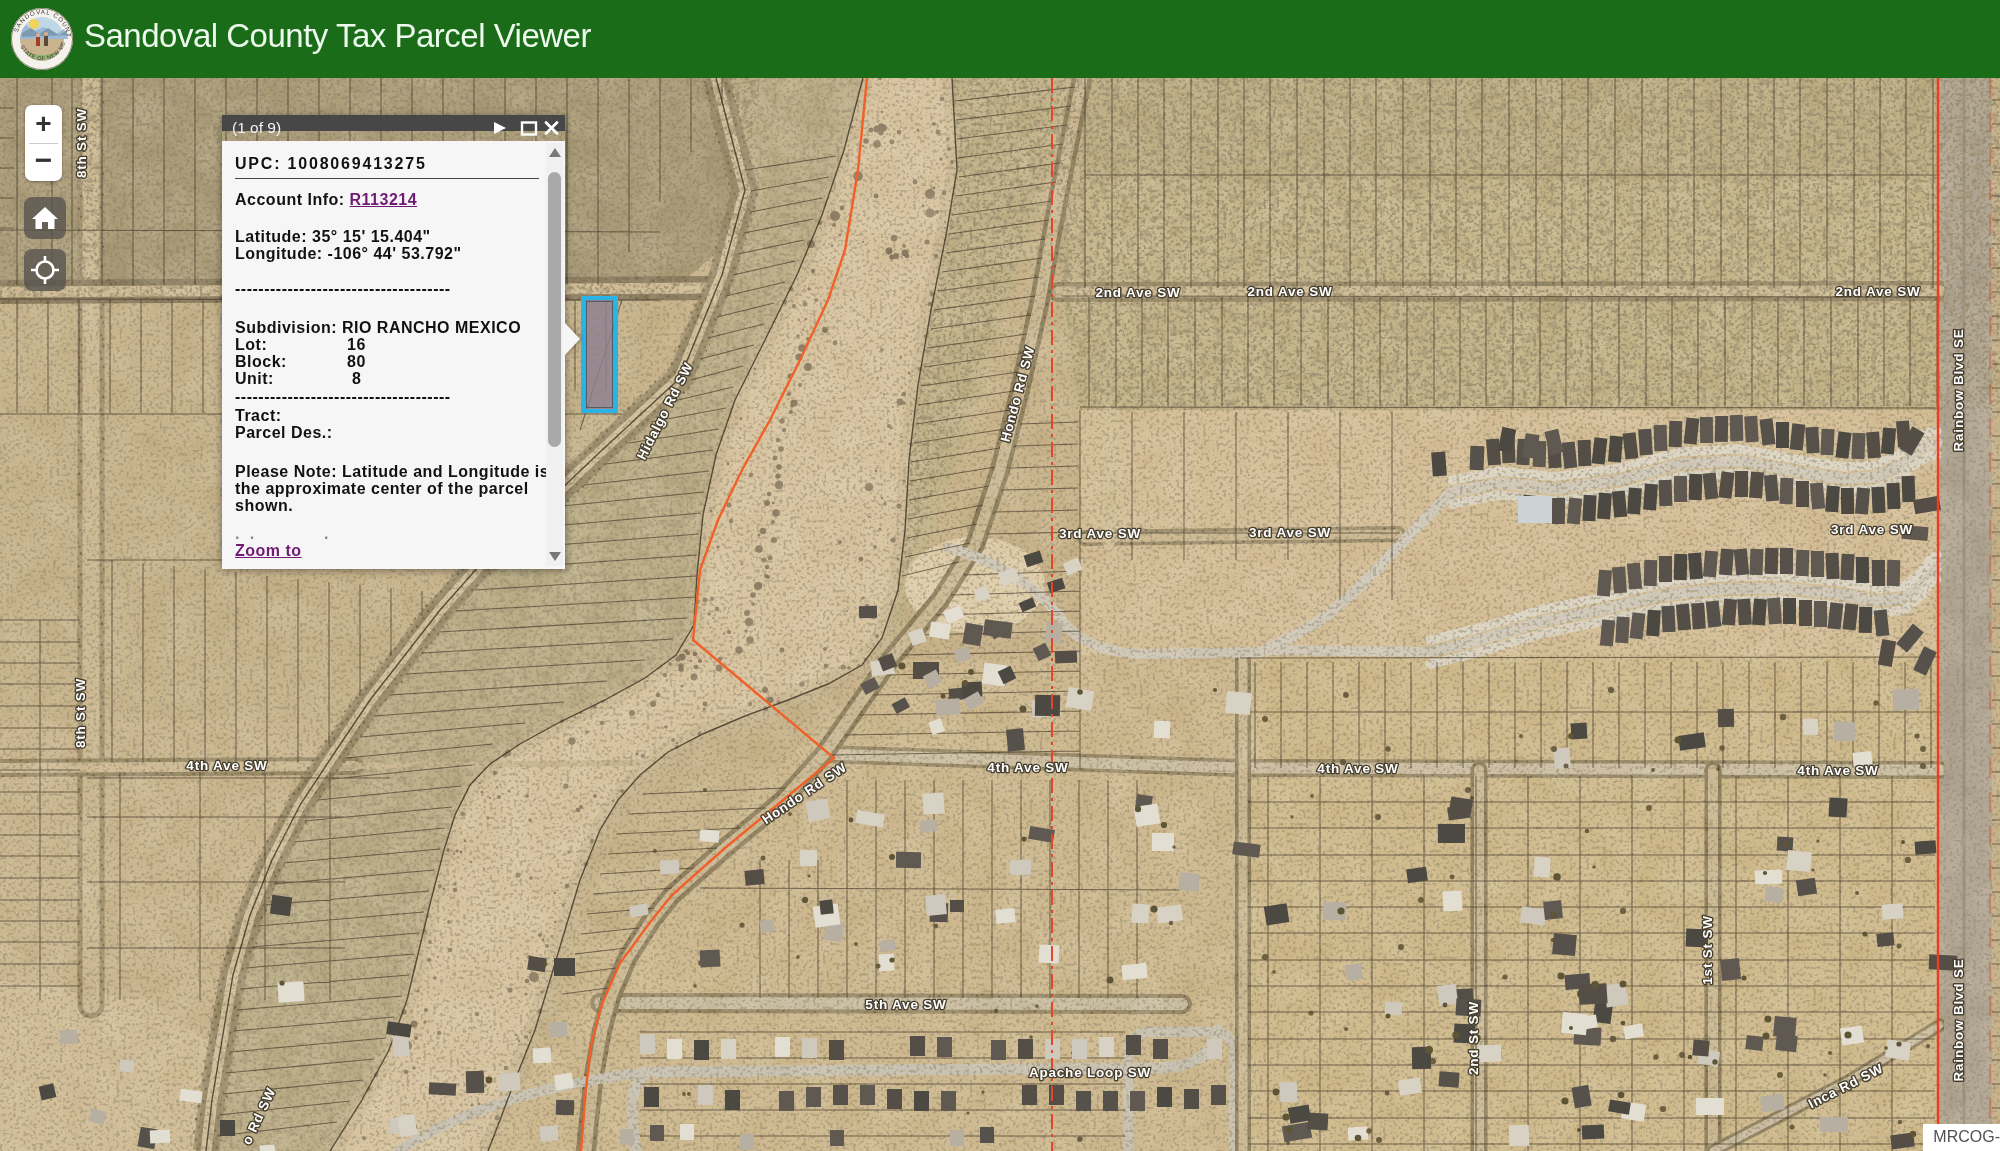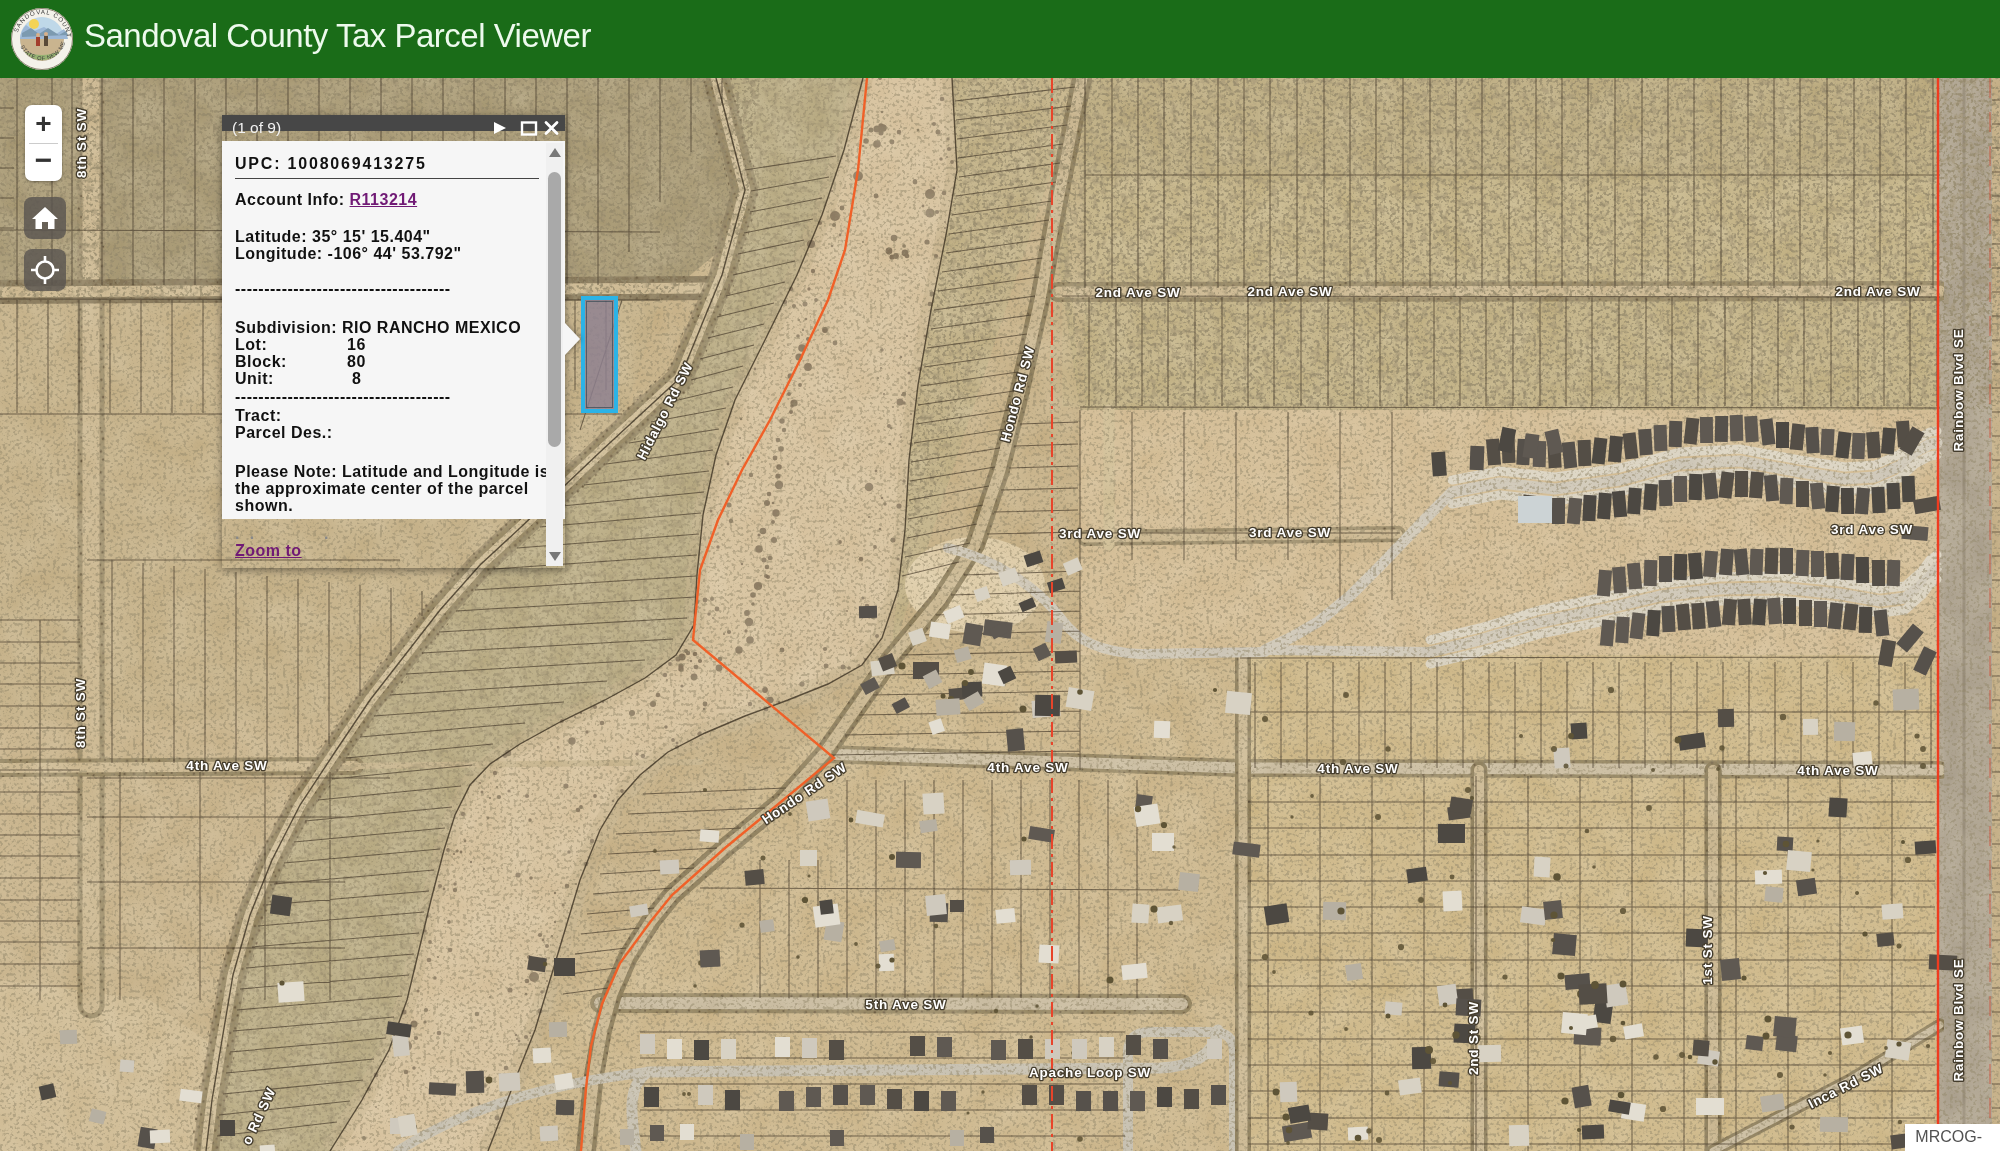--- a/index.html
+++ b/index.html
@@ -16,34 +16,34 @@
 #zoomctl { position:absolute; left:25px; top:105px; width:37px; height:76px; background:#fff; border-radius:7px; z-index:15; box-shadow:0 1px 3px rgba(0,0,0,.35); }
 #zoomctl .zi { position:absolute; left:0; width:37px; height:38px; color:#333; font-size:28px; text-align:center; line-height:37px; font-weight:700; }
 #zoomctl .sep { position:absolute; top:38px; left:4px; width:29px; height:1px; background:#ccc; }
 #homebtn, #locbtn { position:absolute; left:24px; width:42px; height:42px; background:rgba(90,86,80,.82); border-radius:8px; z-index:15; }
 #homebtn { top:197px; }
 #locbtn { top:249px; }
 
 
 #popup { position:absolute; left:222px; top:115px; width:343px; height:453px; z-index:18; box-shadow:0 2px 8px rgba(0,0,0,.45); }
 #ptitle { position:absolute; left:0; top:0; width:343px; height:16px; background:#474747; color:#f2f2f2; font-size:15.5px; line-height:26px; padding-left:10px; }
-#pbody { position:absolute; left:0; top:26px; width:343px; height:378px; background:#f6f6f6; color:#1a1a1a; }
+#pbody { position:absolute; left:0; top:26px; width:343px; height:428px; background:#f6f6f6; color:#1a1a1a; }
 #pbody .ln { position:absolute; left:13px; font-weight:bold; font-size:16px; letter-spacing:0.5px; white-space:pre; color:#111; }
 #pbody .nb { font-weight:bold; }
 #pbody a { color:#701a75; text-decoration:underline; }
 #phr { position:absolute; left:13px; top:37px; width:304px; border-top:1.5px solid #444; }
 #pptr { position:absolute; left:343px; top:208px; width:0; height:0; border-top:16px solid transparent; border-bottom:16px solid transparent; border-left:15px solid #f6f6f6; filter:drop-shadow(2px 0 2px rgba(0,0,0,.25)); }
 #psb { position:absolute; right:2px; top:2px; width:17px; height:423px; background:#f0f0f0; }
 #psb .thumb { position:absolute; left:2px; top:29px; width:13px; height:275px; background:#a9a9a9; border-radius:7px; }
 #psb .up { position:absolute; left:3px; top:5px; width:0; height:0; border-left:6px solid transparent; border-right:6px solid transparent; border-bottom:9px solid #787878; }
 #psb .dn { position:absolute; left:3px; bottom:5px; width:0; height:0; border-left:6px solid transparent; border-right:6px solid transparent; border-top:9px solid #787878; }
 #ptools { position:absolute; right:4px; top:0; height:26px; color:#fff; }
 
 
-#attr { position:absolute; right:0px; bottom:0px; background:#fff; color:#515151; font-size:16px; padding:4px 18px 5px 10px; z-index:12;margin-left:12px; }
+#attr { position:absolute; right:0px; bottom:0px; background:#fff; color:#515151; font-size:16px; padding:4px 0 5px 10px; z-index:12;margin-left:12px; }
 </style>
 </head>
 <body>
 <div id="stage">
 <svg id="map" xmlns="http://www.w3.org/2000/svg" width="2000" height="1151" viewBox="0 0 2000 1151">
 <defs>
 <pattern id="veg" width="17" height="13" patternUnits="userSpaceOnUse" patternTransform="rotate(11)">
  <circle cx="2" cy="2.5" r="1.2" fill="#5c4c32"></circle>
           <circle cx="7" cy="6" r="1.5" fill="#6a5940"></circle>
  <circle cx="12.5" cy="1.5" r="1.0" fill="#52422a"></circle>

